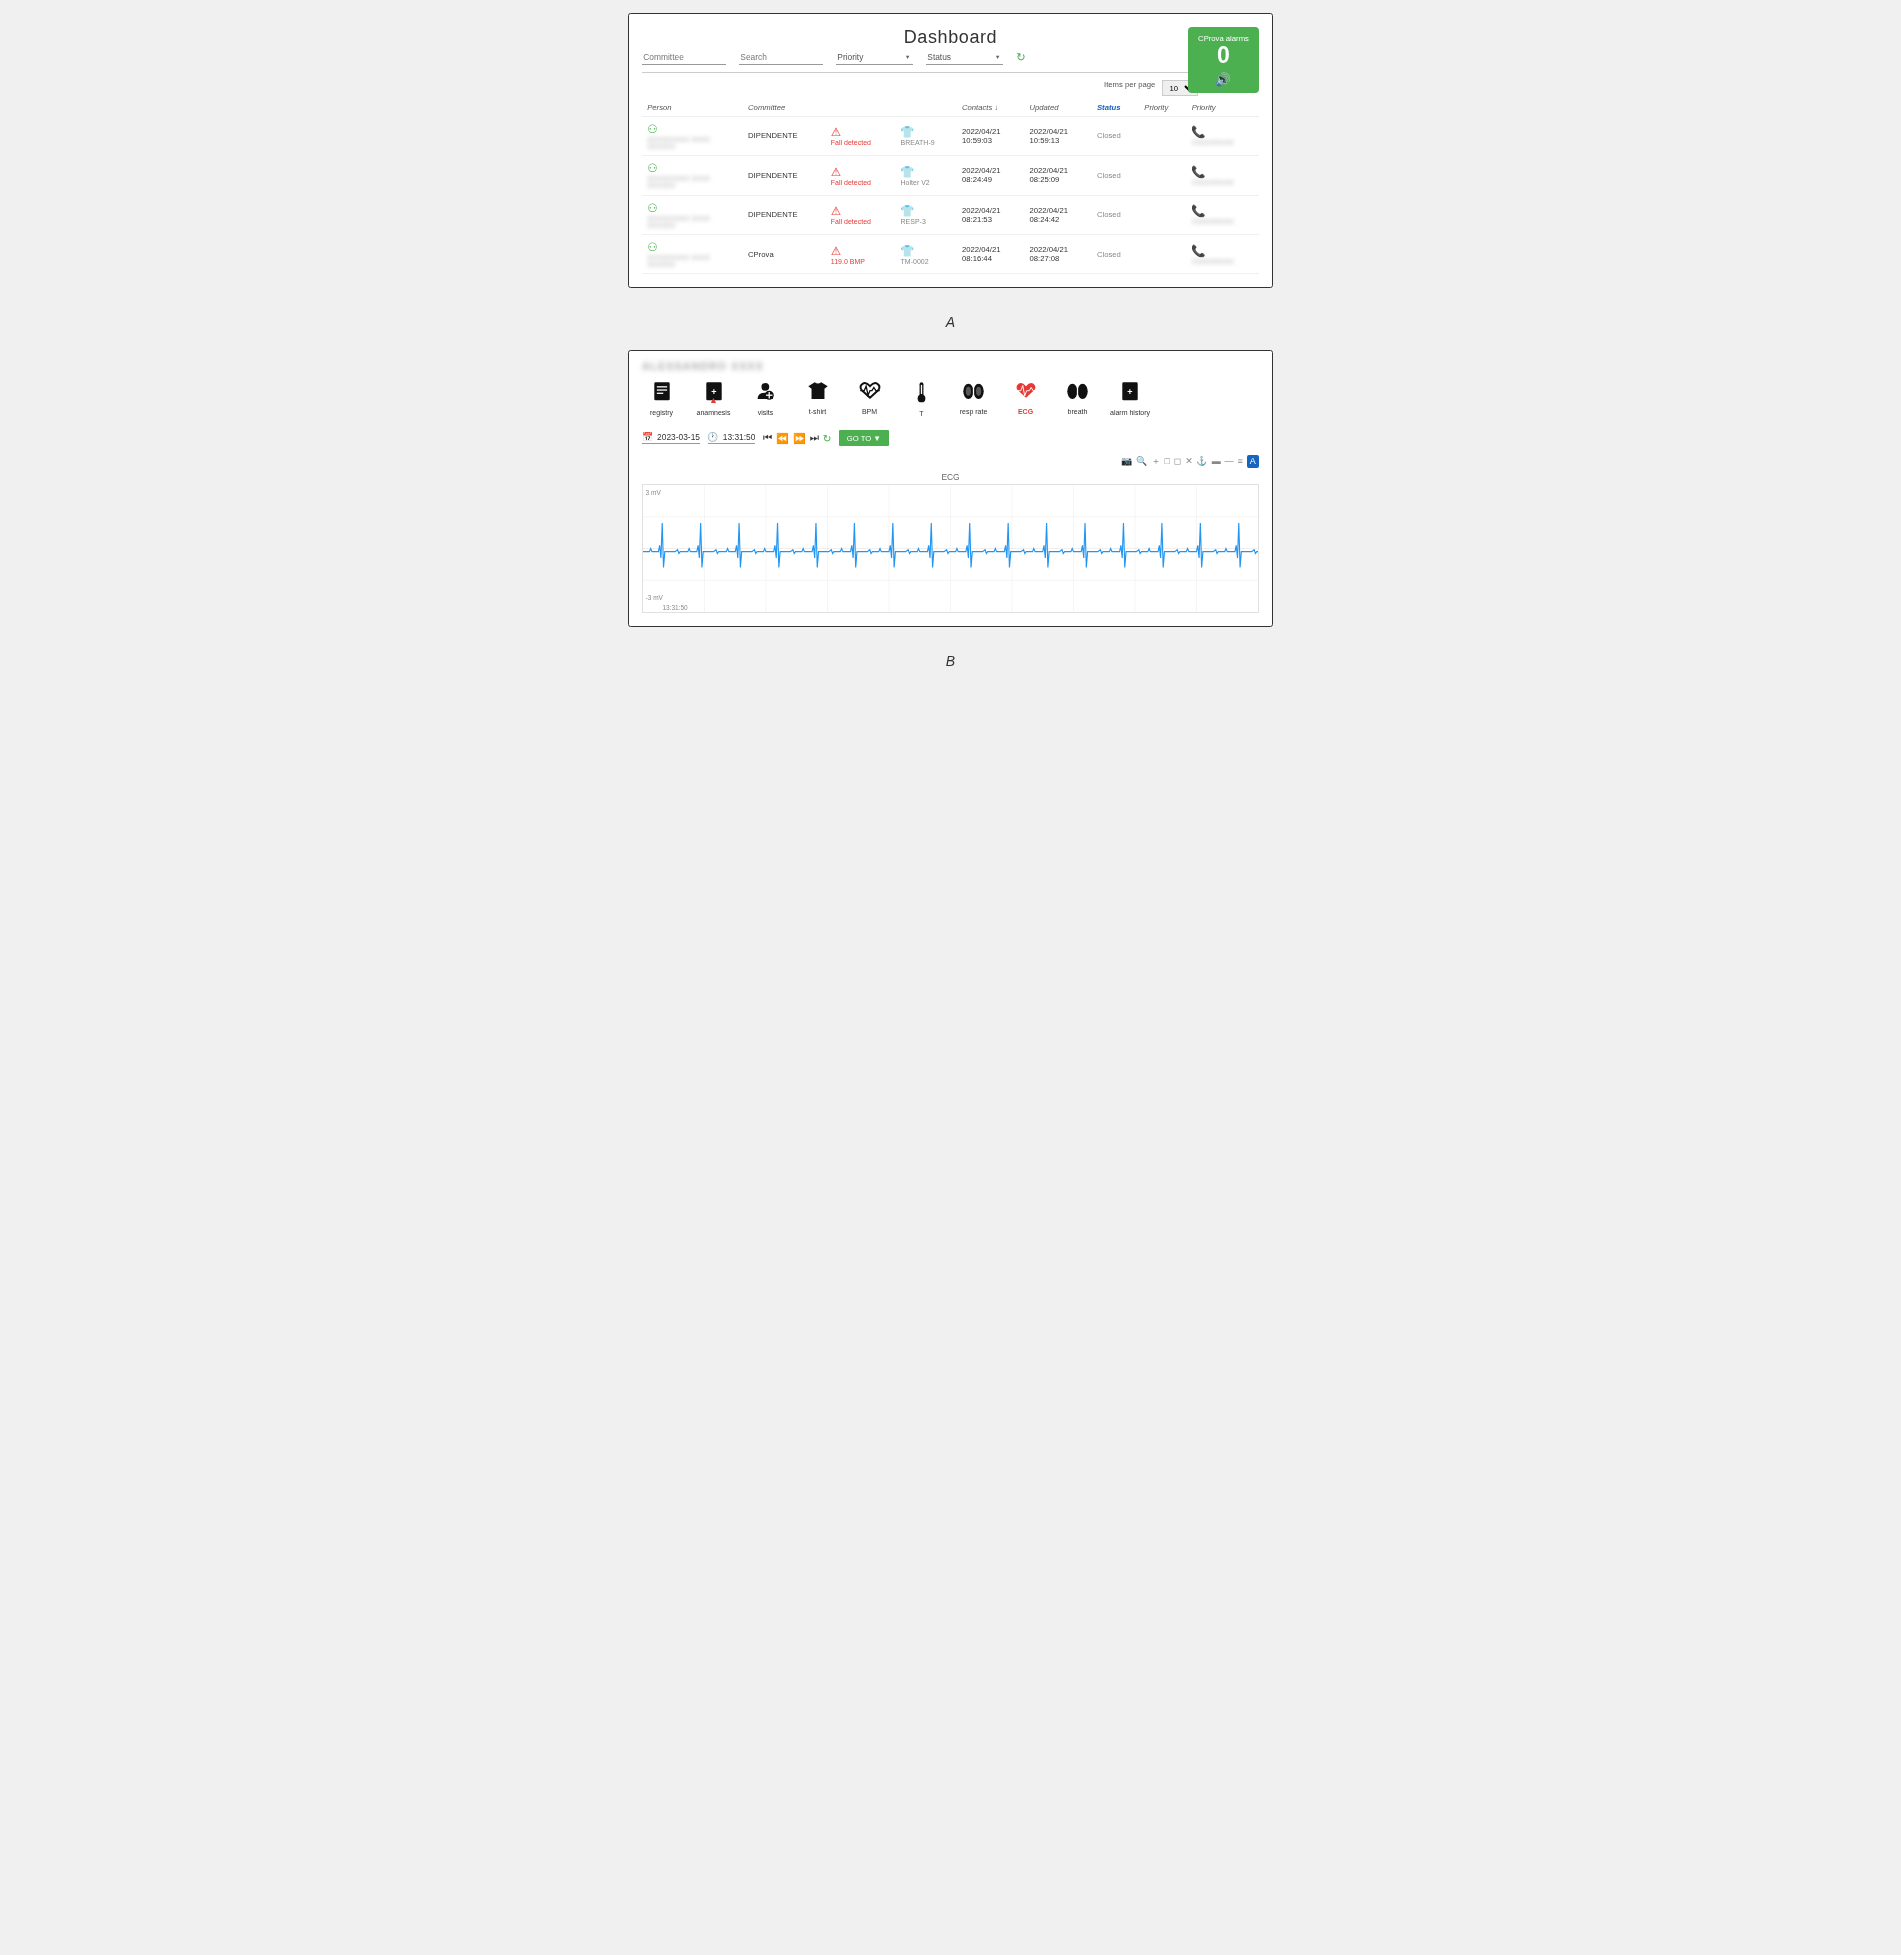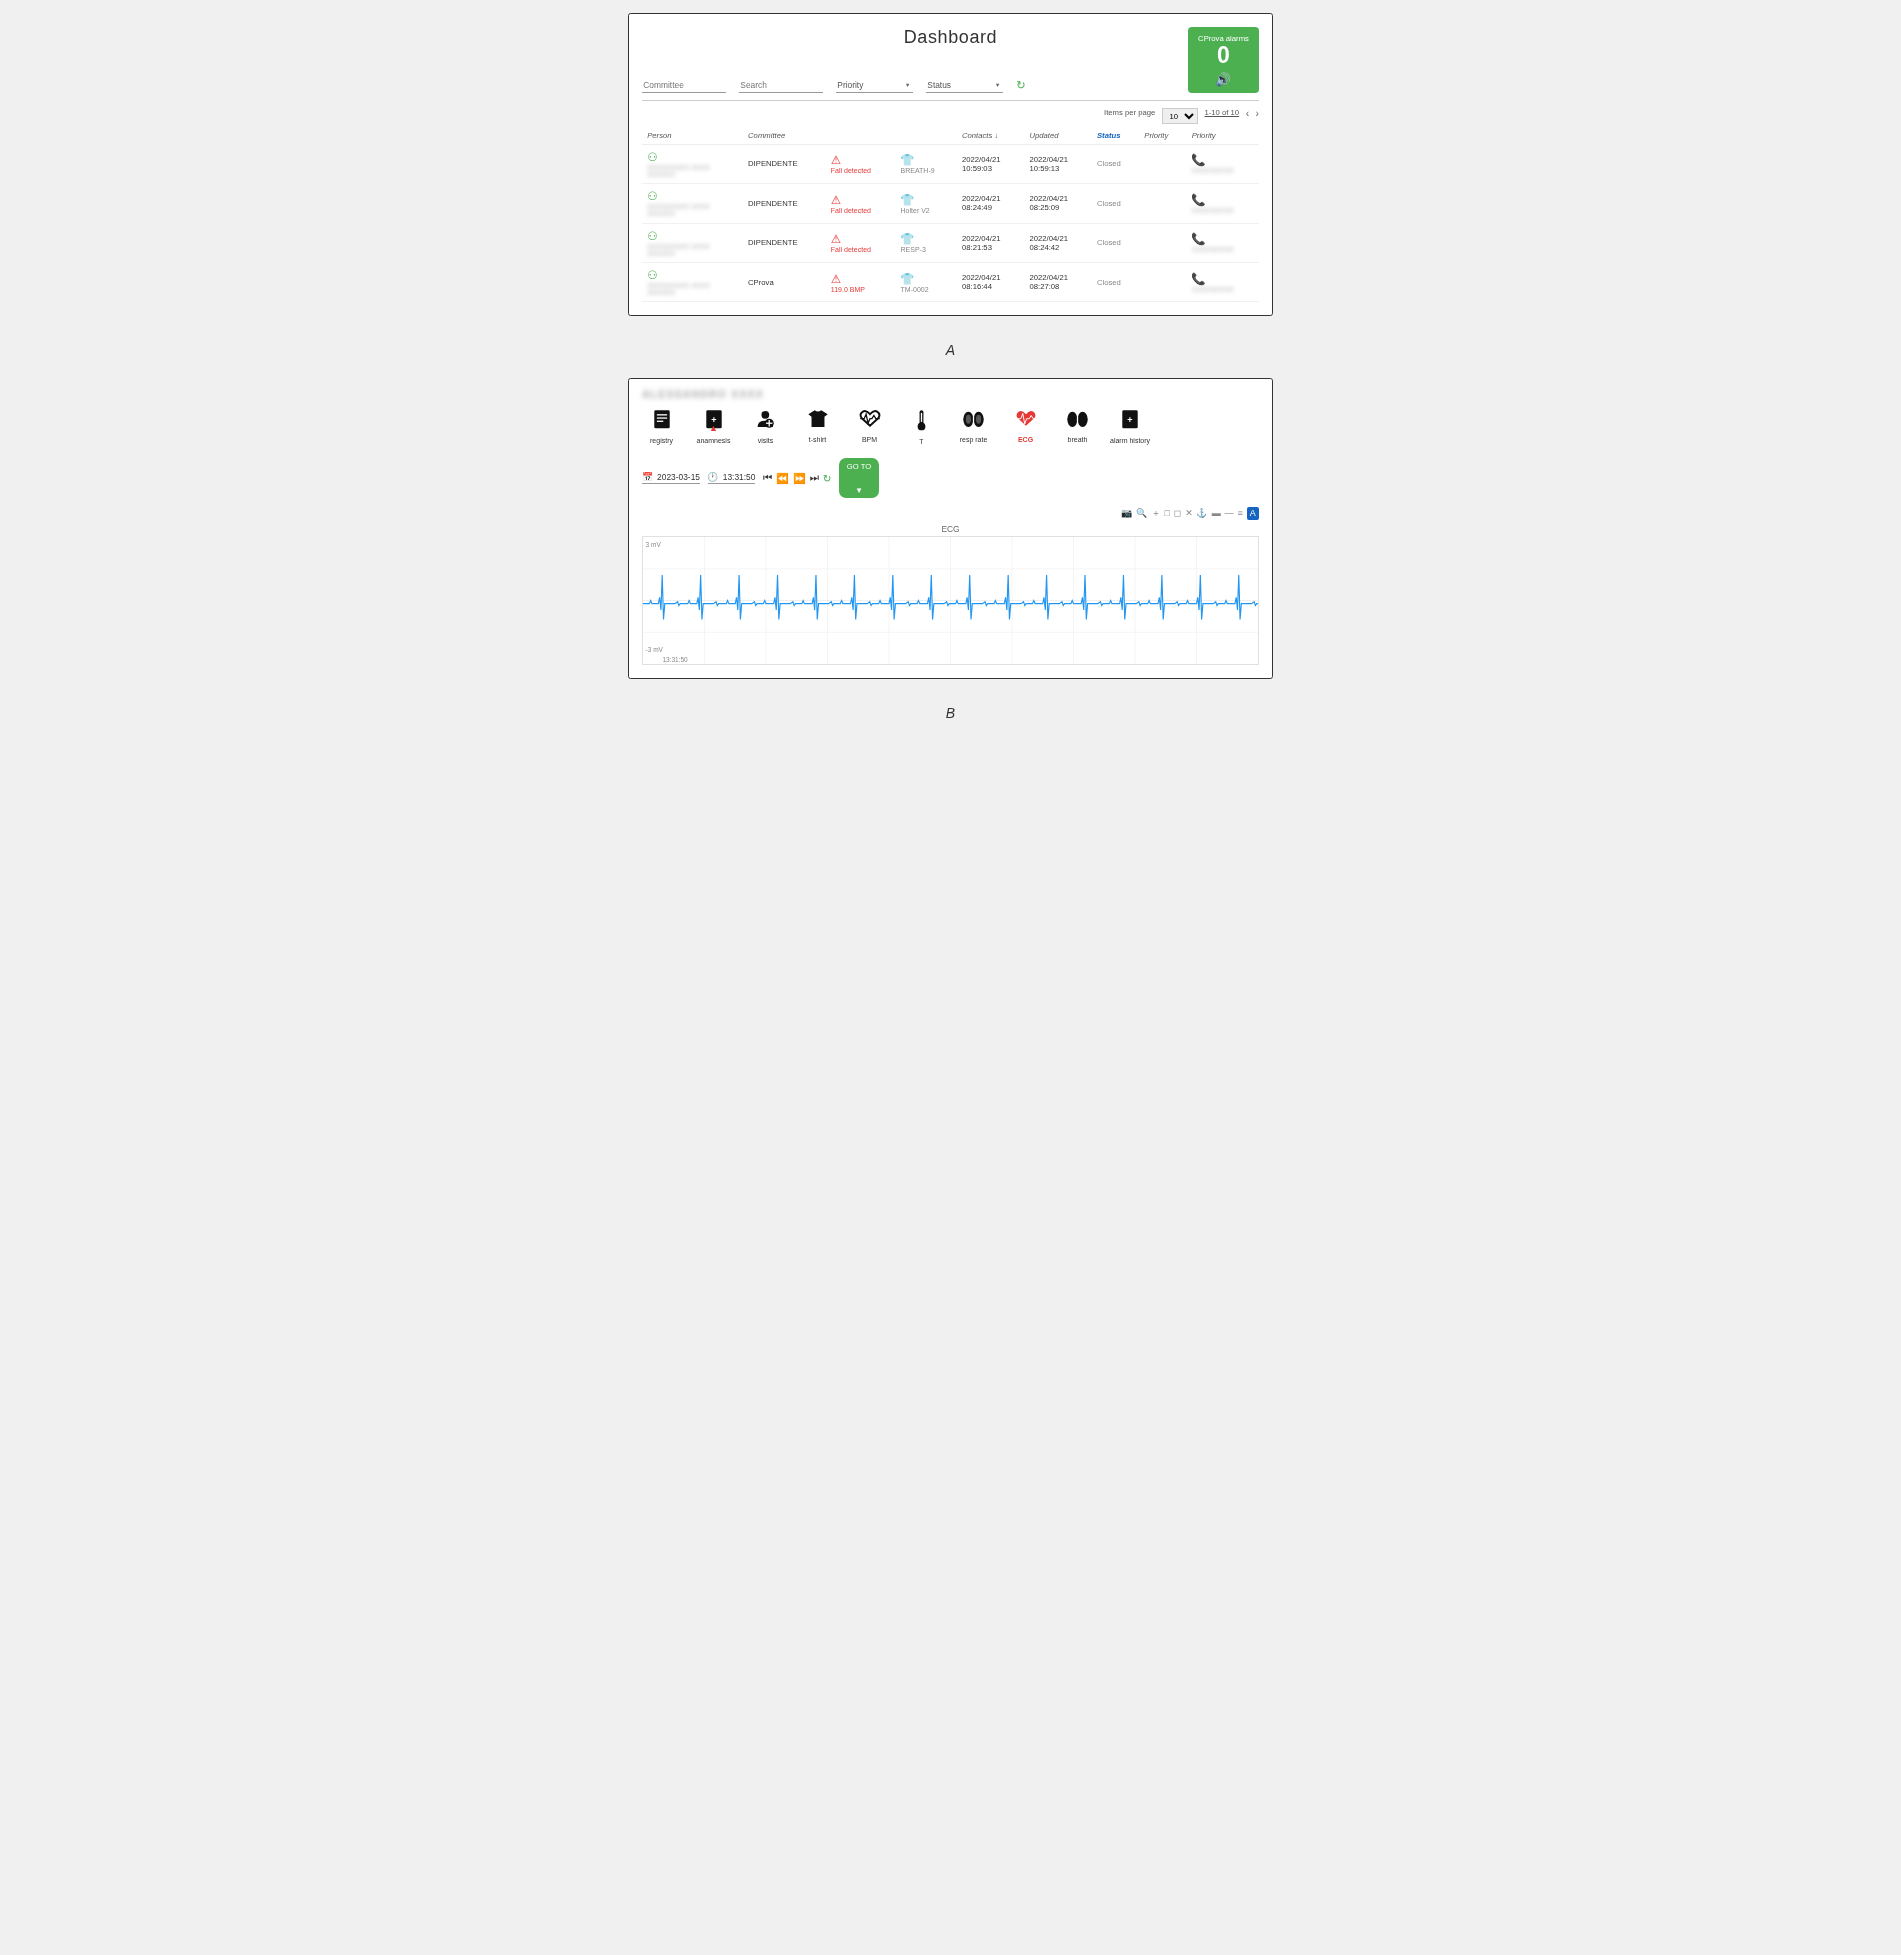--- a/index.html
+++ b/index.html
@@ -33,21 +33,21 @@
       font-size: 14px;
       margin-top: 6.5px;
       font-style: italic;
     }
 
     
     .dashboard-title {
       text-align: center;
       font-size: 18px;
       font-weight: 400;
-      margin-bottom: 29px;
+      margin-bottom: 1px;
       letter-spacing: 0.6px;
     }
 
     
     .active-alarms-box {
       position: absolute;
       top: 13px;
       right: 13px;
       background: #4caf50;
       color: #fff;
@@ -277,28 +277,27 @@
       color: #4caf50;
       font-size: 10.3px;
       cursor: pointer;
       background: none;
       border: none;
     }
     .goto-btn {
       background: #4caf50;
       color: #fff;
       border: none;
-      border-radius: 7px;
+      border-radius: 1px;
       padding: 3.2px 7.7px;
       font-size: 7.7px;
       cursor: pointer;
       display: flex;
       align-items: center;
-      gap: 15px;
-      flex-direction: column;
+      gap: 2px;
     }
 
     
     .chart-toolbar {
       display: flex;
       justify-content: flex-end;
       gap: 3.9px;
       font-size: 8.4px;
       color: #666;
       margin-bottom: 3.9px;

